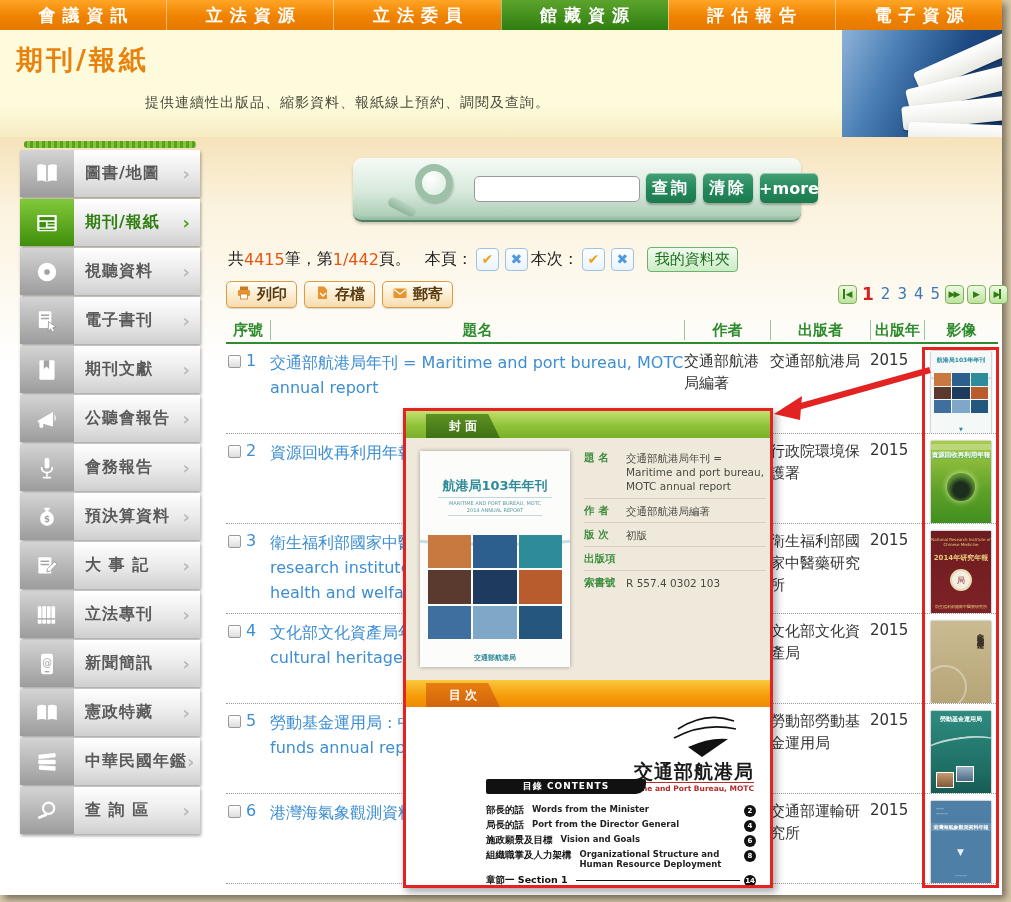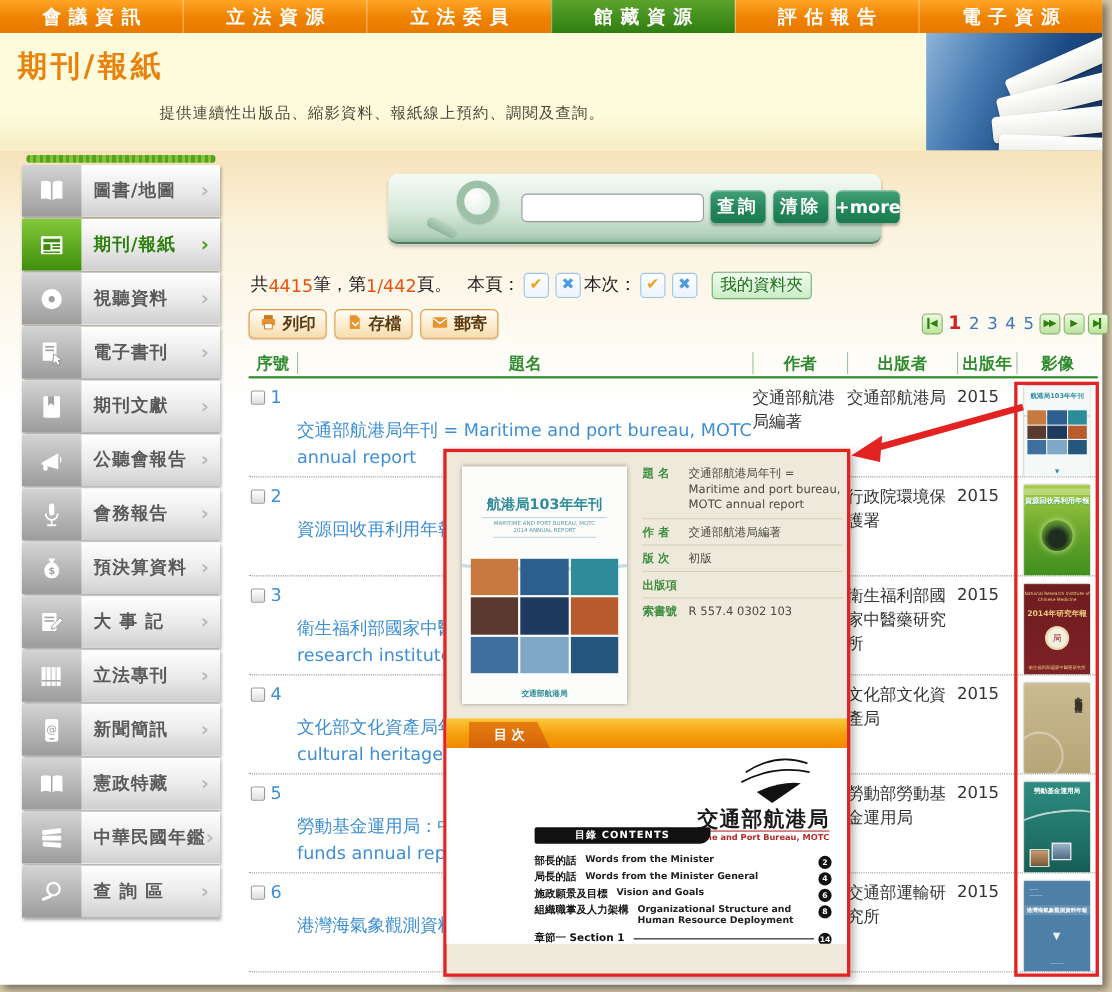--- a/index.html
+++ b/index.html
@@ -67,21 +67,21 @@
   
   .thead { position:absolute; left:226px; top:318px; width:772px; height:26px; display:flex; align-items:center; color:#2E8B2E; font-weight:bold; font-size:15px; border-bottom:2px solid #2E8B2E; }
   .th { text-align:center; border-left:1px solid #9CC49C; height:20px; line-height:20px; }
   .th:first-child { border-left:none; }
   .th1{width:44px;} .th2{width:414px;} .th3{width:86px;} .th4{width:100px;} .th5{width:54px;border-left:1px solid #9CC49C;} .th6{width:74px;}
   .tbody { position:absolute; left:226px; top:344px; width:772px; }
   .row { display:flex; height:90px; overflow:hidden; border-bottom:1px dotted #999; padding-top:7px; }
   .c-num { width:44px; display:flex; gap:5px; padding-left:2px; }
   .rchk { width:13px; height:13px; margin-top:4px; border:1px solid #999; border-radius:2px; background:linear-gradient(#FFF,#DDD); cursor:pointer; flex:0 0 13px; }
   .rnum { font-size:16px; color:#3D8ED2; }
-  .c-title { width:414px; color:#3D8ED2; font-size:16px; line-height:1.55; cursor:pointer;margin-top:28px; }
+  .c-title { width:414px; color:#3D8ED2; font-size:16px; line-height:1.55; cursor:pointer; }
   .c-author { width:86px; font-size:15px; color:#333; line-height:1.45; }
   .c-pub { width:100px; font-size:15px; color:#333; line-height:1.45; }
   .c-year { width:54px; font-size:15px; color:#333; }
   .c-img { width:74px; display:flex; justify-content:center; }
 
   
   .cv { width:60px; height:84px; position:relative; overflow:hidden; box-shadow:0 0 2px rgba(0,0,0,.5); cursor:pointer; flex:0 0 60px; }
   .cv .tt { position:absolute; width:100%; text-align:center; font-weight:bold; }
   .cv1 { background:#F4F8F7; }
   .cv1 .tt { top:5px; font-size:6px; color:#2E8BA0; }
@@ -599,20 +599,23 @@
   </div>
 
   <div class="red-box"></div>
 
   <svg class="arrow-svg" width="180" height="70">
     <line x1="160" y1="18" x2="24" y2="56" stroke="#E32222" stroke-width="6"></line>
     <polygon points="4,62 32,44 30,68" fill="#E32222"></polygon>
   </svg>
 
   <div class="popup">
+    <div class="pp-bar green">
+      <div class="pp-tab green">封面</div>
+    </div>
     <div class="pp-body">
       <div class="pp-cover">
         <div class="ct">航港局103年年刊</div>
         <div class="cs1">MARITIME AND PORT BUREAU, MOTC</div>
         <div class="cs2">2014 ANNUAL REPORT</div>
         <div class="arc"></div>
         <div class="mosaic">
             <i></i>
             <i></i>
             <i></i>
@@ -662,21 +665,21 @@
       <div class="toc-org-en">Maritime and Port Bureau, MOTC</div>
       <div class="toc-pill">目錄 CONTENTS</div>
 
       <div class="toc-item" style="top:98px;">
         <span class="toc-zh">部長的話</span>
         <span class="toc-en">Words from the Minister</span>
         <span class="toc-pg">2</span>
       </div>
       <div class="toc-item" style="top:113px;">
         <span class="toc-zh">局長的話</span>
-        <span class="toc-en">Words from the Minister General</span>
+        <span class="toc-en">Port from the Director General</span>
         <span class="toc-pg">4</span>
       </div>
       <div class="toc-item" style="top:128px;">
         <span class="toc-zh">施政願景及目標</span>
         <span class="toc-en">Vision and Goals</span>
         <span class="toc-pg">6</span>
       </div>
       <div class="toc-item" style="top:143px;">
         <span class="toc-zh">組織職掌及人力架構</span>
         <span class="toc-en">Organizational Structure and Human Resource Deployment</span>

